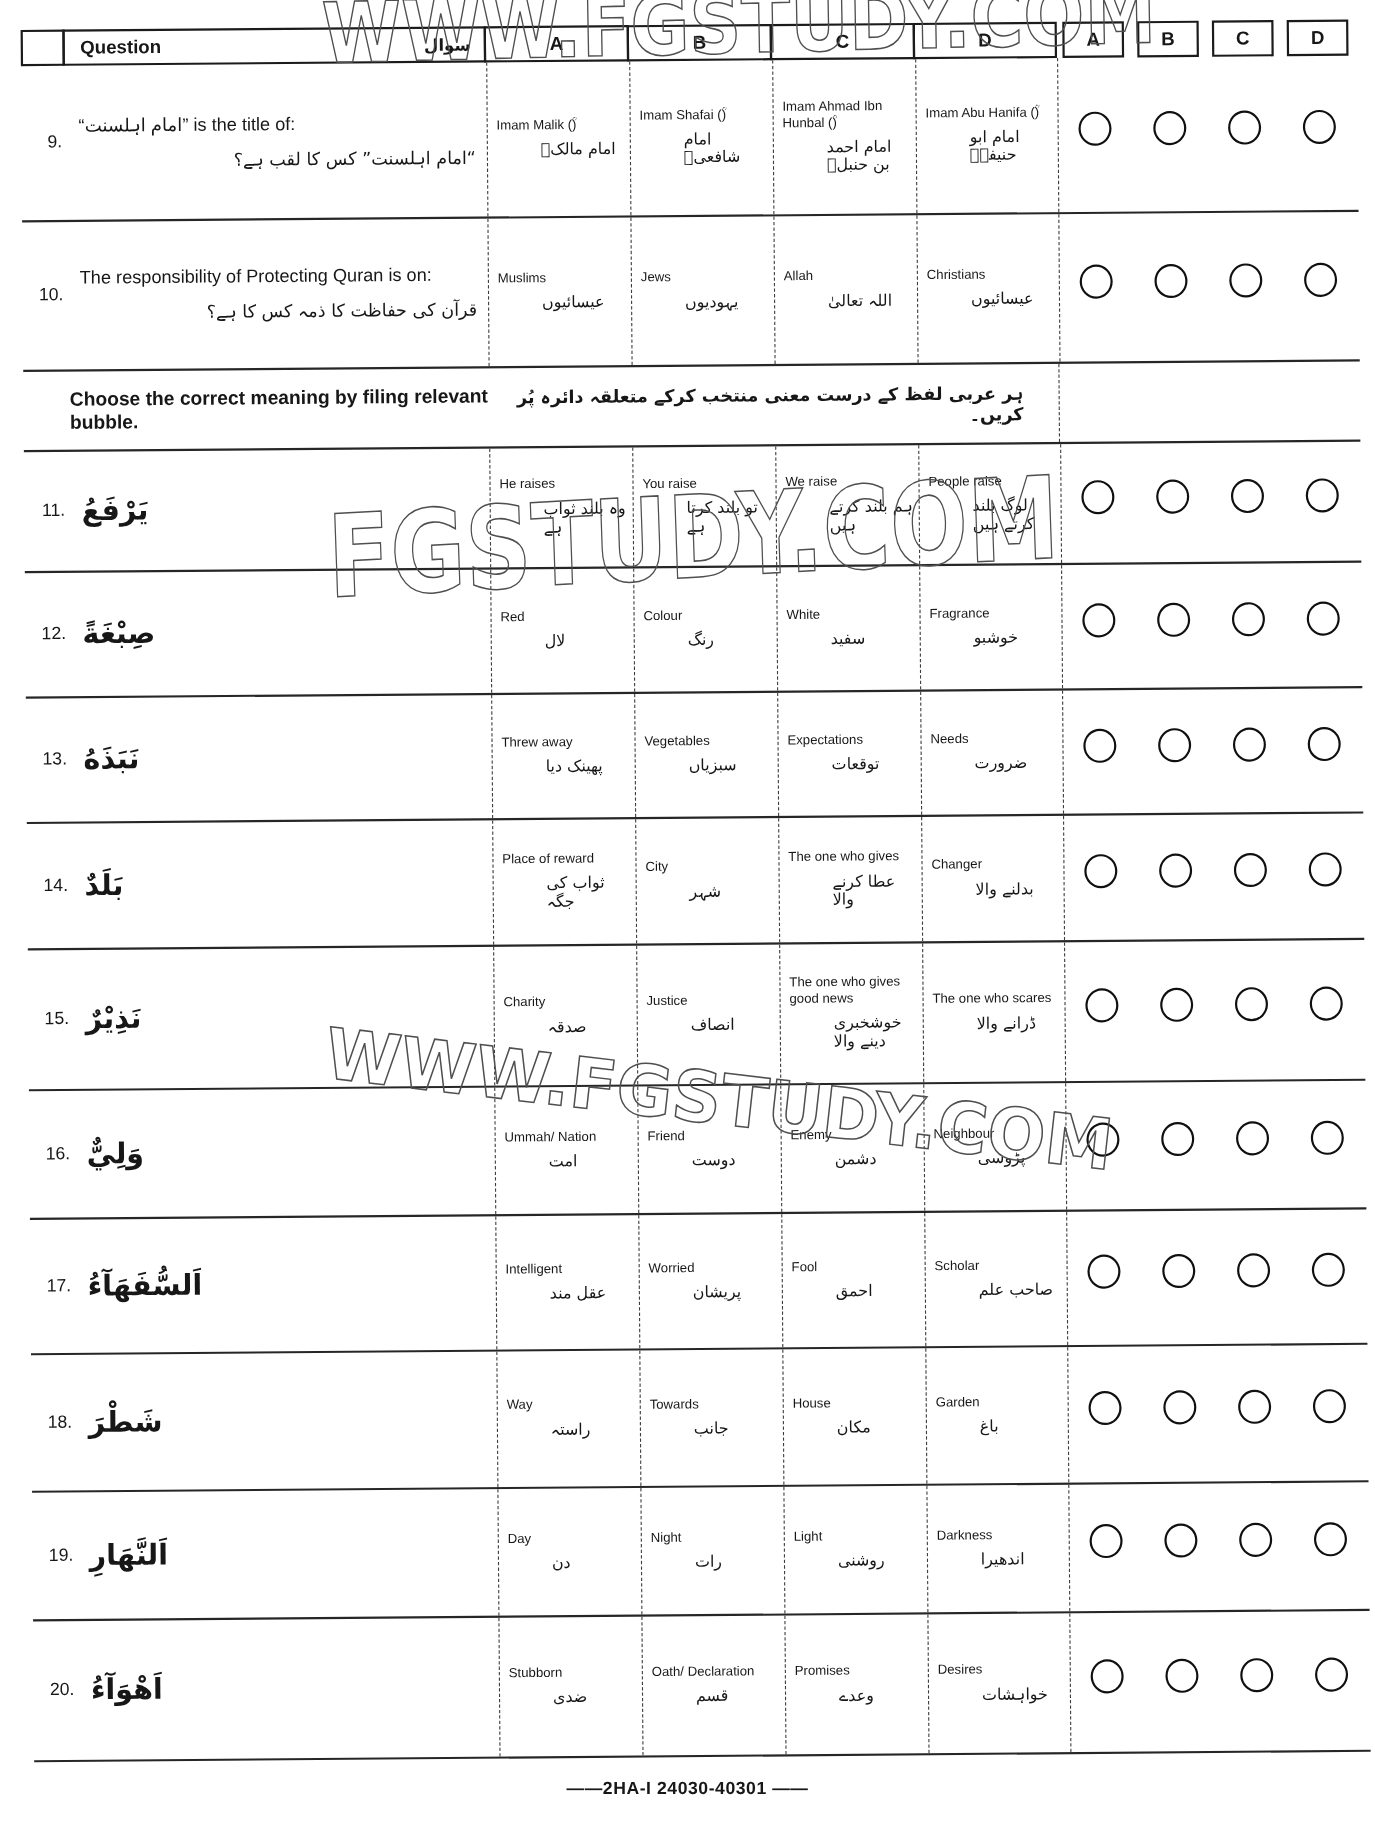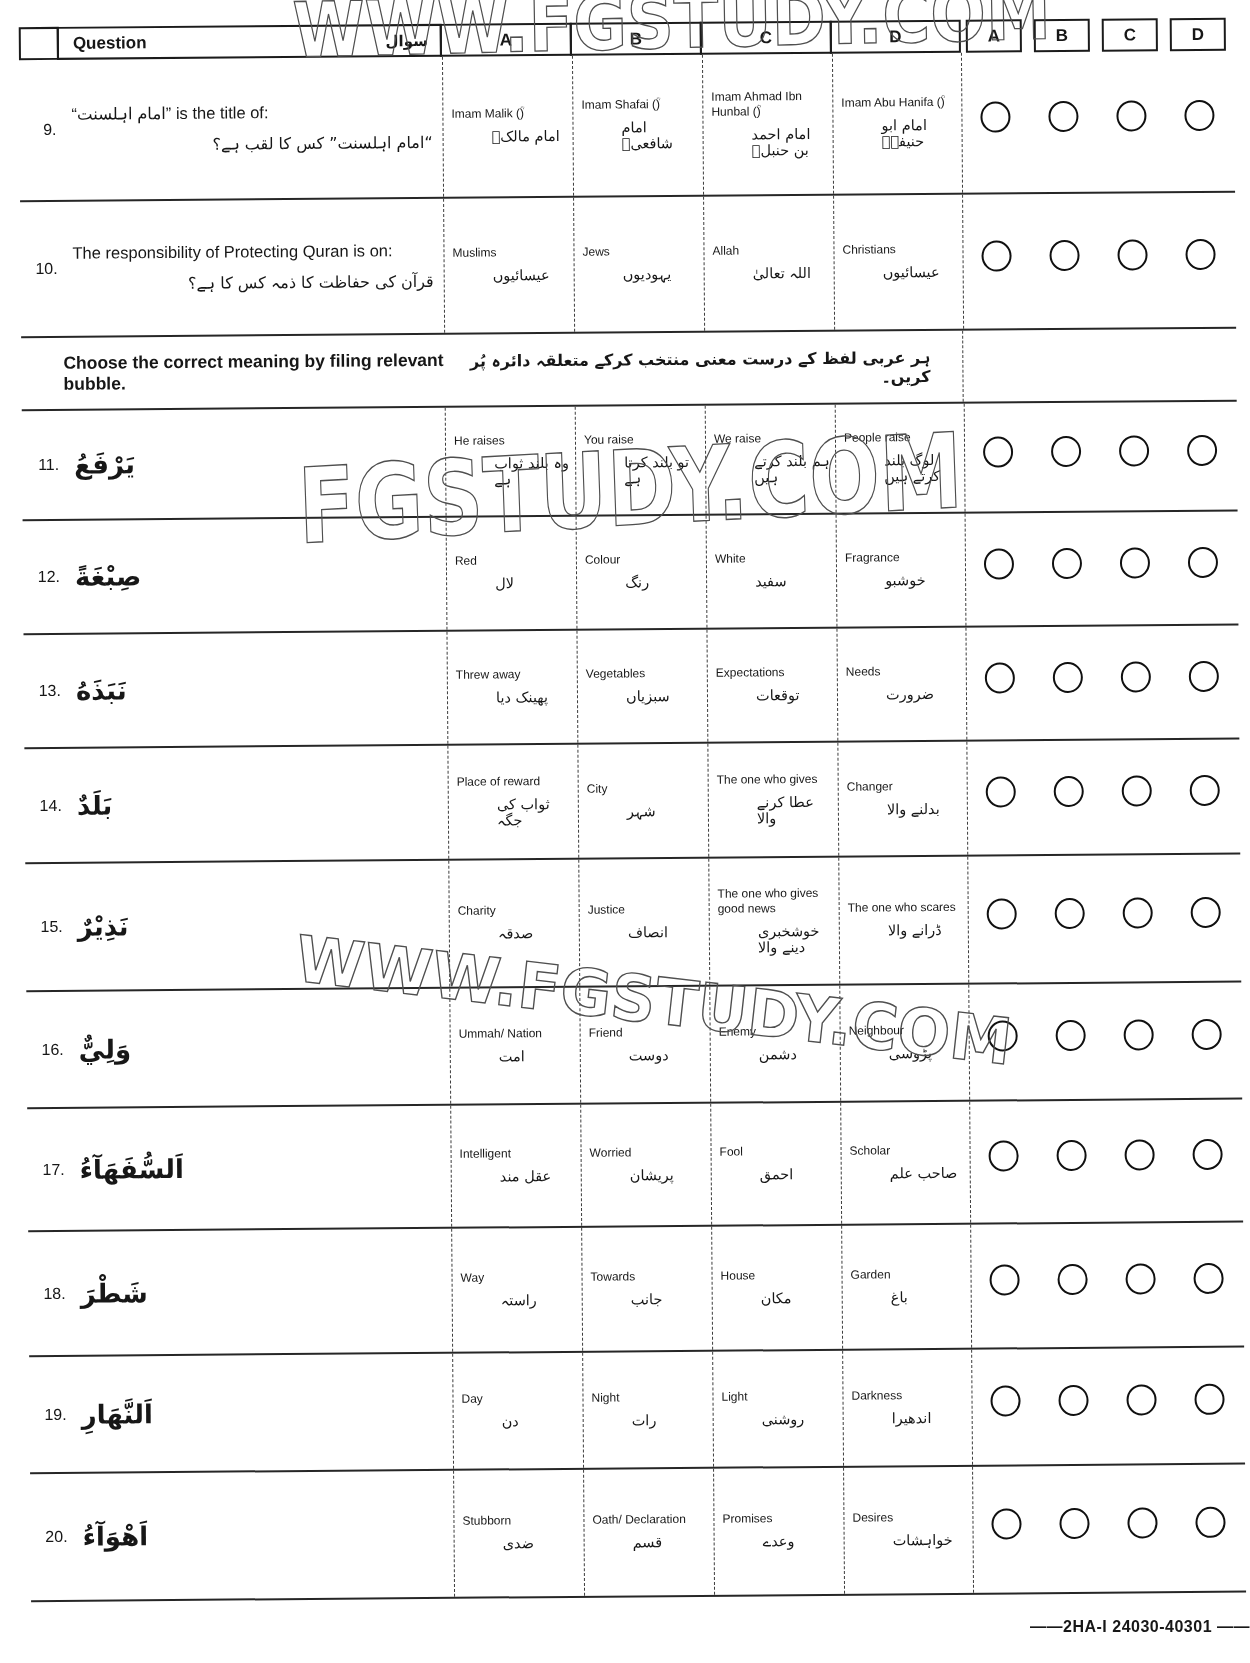--- a/index.html
+++ b/index.html
@@ -89,21 +89,21 @@
     font-family: "DejaVu Sans", sans-serif; font-weight: bold;
     color: transparent; -webkit-text-stroke: 1.4px #4f4f4f;
     white-space: nowrap;
   }
   #wm-top { left: 292px; top: -14px; font-size: 76px; transform: scaleX(.86) rotate(-1.2deg); transform-origin: left top; }
   #wm-mid { left: 296px; top: 446px; font-size: 104px; transform: scaleX(.80) rotate(-2.5deg); transform-origin: left top; }
   #wm-low { left: 300px; top: 922px; font-size: 64px; transform: scaleX(.97) rotate(6.5deg); transform-origin: left top; }
 
   .footer {
     position: absolute; left: 0; right: 0; top: 1618px;
-    text-align: right; font-size: 16px; font-weight: bold; letter-spacing: .5px;
+    text-align: center; font-size: 16px; font-weight: bold; letter-spacing: .5px;
   }
 </style>
 </head>
 <body>
 
 <div class="wm" id="wm-top">WWW.FGSTUDY.COM</div>
 <div class="wm" id="wm-mid">FGSTUDY.COM</div>
 <div class="wm" id="wm-low">WWW.FGSTUDY.COM</div>
 
 <div class="table-wrap">

